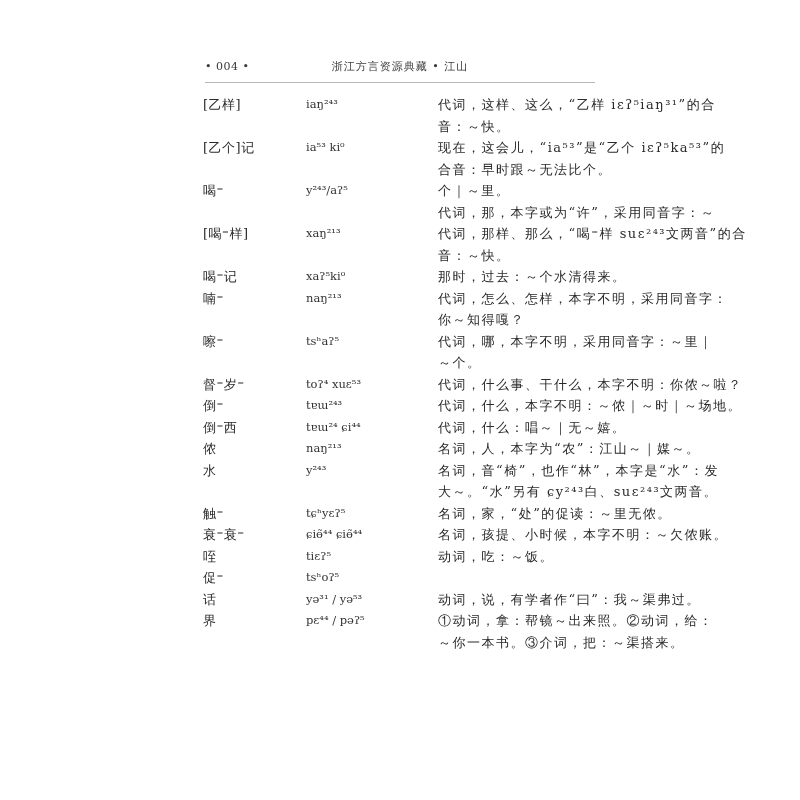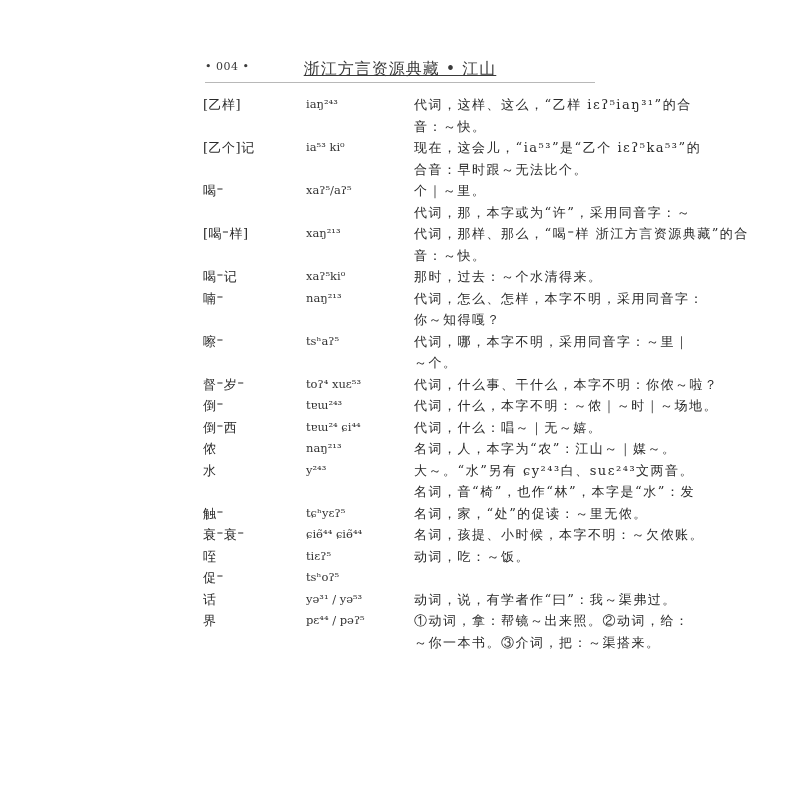--- a/index.html
+++ b/index.html
@@ -35,23 +35,22 @@
       top: 2px;
       font-size: 11px;
       letter-spacing: 0.5px;
     }
     .running-title {
       position: absolute;
       left: 0;
       right: 0;
       top: 1px;
       text-align: center;
-      font-size: 16px;
+      font-size: 11px;
       letter-spacing: 1px;
-      text-decoration: underline;
     }
     .header-rule {
       position: absolute;
       left: 205px;
       top: 82px;
       width: 390px;
       height: 0;
       border-top: 1.5px solid #b8b8b8;
     }
     .entries {
@@ -77,20 +76,21 @@
       width: 80px;
       flex: 0 0 80px;
       white-space: nowrap;
       font-size: 11.5px;
       color: #333;
     }
     .def {
       flex: 1 1 auto;
       width: 275px;
       letter-spacing: 1.5px;
+      margin-left: 24px;
     }
     .def-line {
       display: block;
       white-space: nowrap;
     }
   </style>
 </head>
 <body>
 
 <div class="page">
@@ -116,32 +116,32 @@
       <span class="hw">[乙个]记</span>
       <span class="ipa">ia⁵³ ki⁰</span>
       <span class="def">
         <span class="def-line">现在，这会儿，“ia⁵³”是“乙个 iɛʔ⁵ka⁵³”的</span>
         <span class="def-line">合音：早时跟～无法比个。</span>
       </span>
     </div>
 
     <div class="entry">
       <span class="hw">喝⁼</span>
-      <span class="ipa">xaʔ⁵/aʔ⁵</span>
+      <span class="ipa">y²⁴³/aʔ⁵</span>
       <span class="def">
         <span class="def-line">个｜～里。</span>
         <span class="def-line">代词，那，本字或为“许”，采用同音字：～</span>
       </span>
     </div>
 
     <div class="entry">
       <span class="hw">[喝⁼样]</span>
       <span class="ipa">xaŋ²¹³</span>
       <span class="def">
-        <span class="def-line">代词，那样、那么，“喝⁼样 浙江方言资源典藏”的合</span>
+        <span class="def-line">代词，那样、那么，“喝⁼样 suɛ²⁴³文两音”的合</span>
         <span class="def-line">音：～快。</span>
       </span>
     </div>
 
     <div class="entry">
       <span class="hw">喝⁼记</span>
       <span class="ipa">xaʔ⁵ki⁰</span>
       <span class="def">
         <span class="def-line">那时，过去：～个水清得来。</span>
       </span>
@@ -194,22 +194,22 @@
       <span class="ipa">naŋ²¹³</span>
       <span class="def">
         <span class="def-line">名词，人，本字为“农”：江山～｜媒～。</span>
       </span>
     </div>
 
     <div class="entry">
       <span class="hw">水</span>
       <span class="ipa">y²⁴³</span>
       <span class="def">
+        <span class="def-line">名词，音“椅”，也作“林”，本字是“水”：发</span>
         <span class="def-line">大～。“水”另有 ɕy²⁴³白、suɛ²⁴³文两音。</span>
-        <span class="def-line">名词，音“椅”，也作“林”，本字是“水”：发</span>
       </span>
     </div>
 
     <div class="entry">
       <span class="hw">触⁼</span>
       <span class="ipa">tɕʰyɛʔ⁵</span>
       <span class="def">
         <span class="def-line">名词，家，“处”的促读：～里无侬。</span>
       </span>
     </div>

